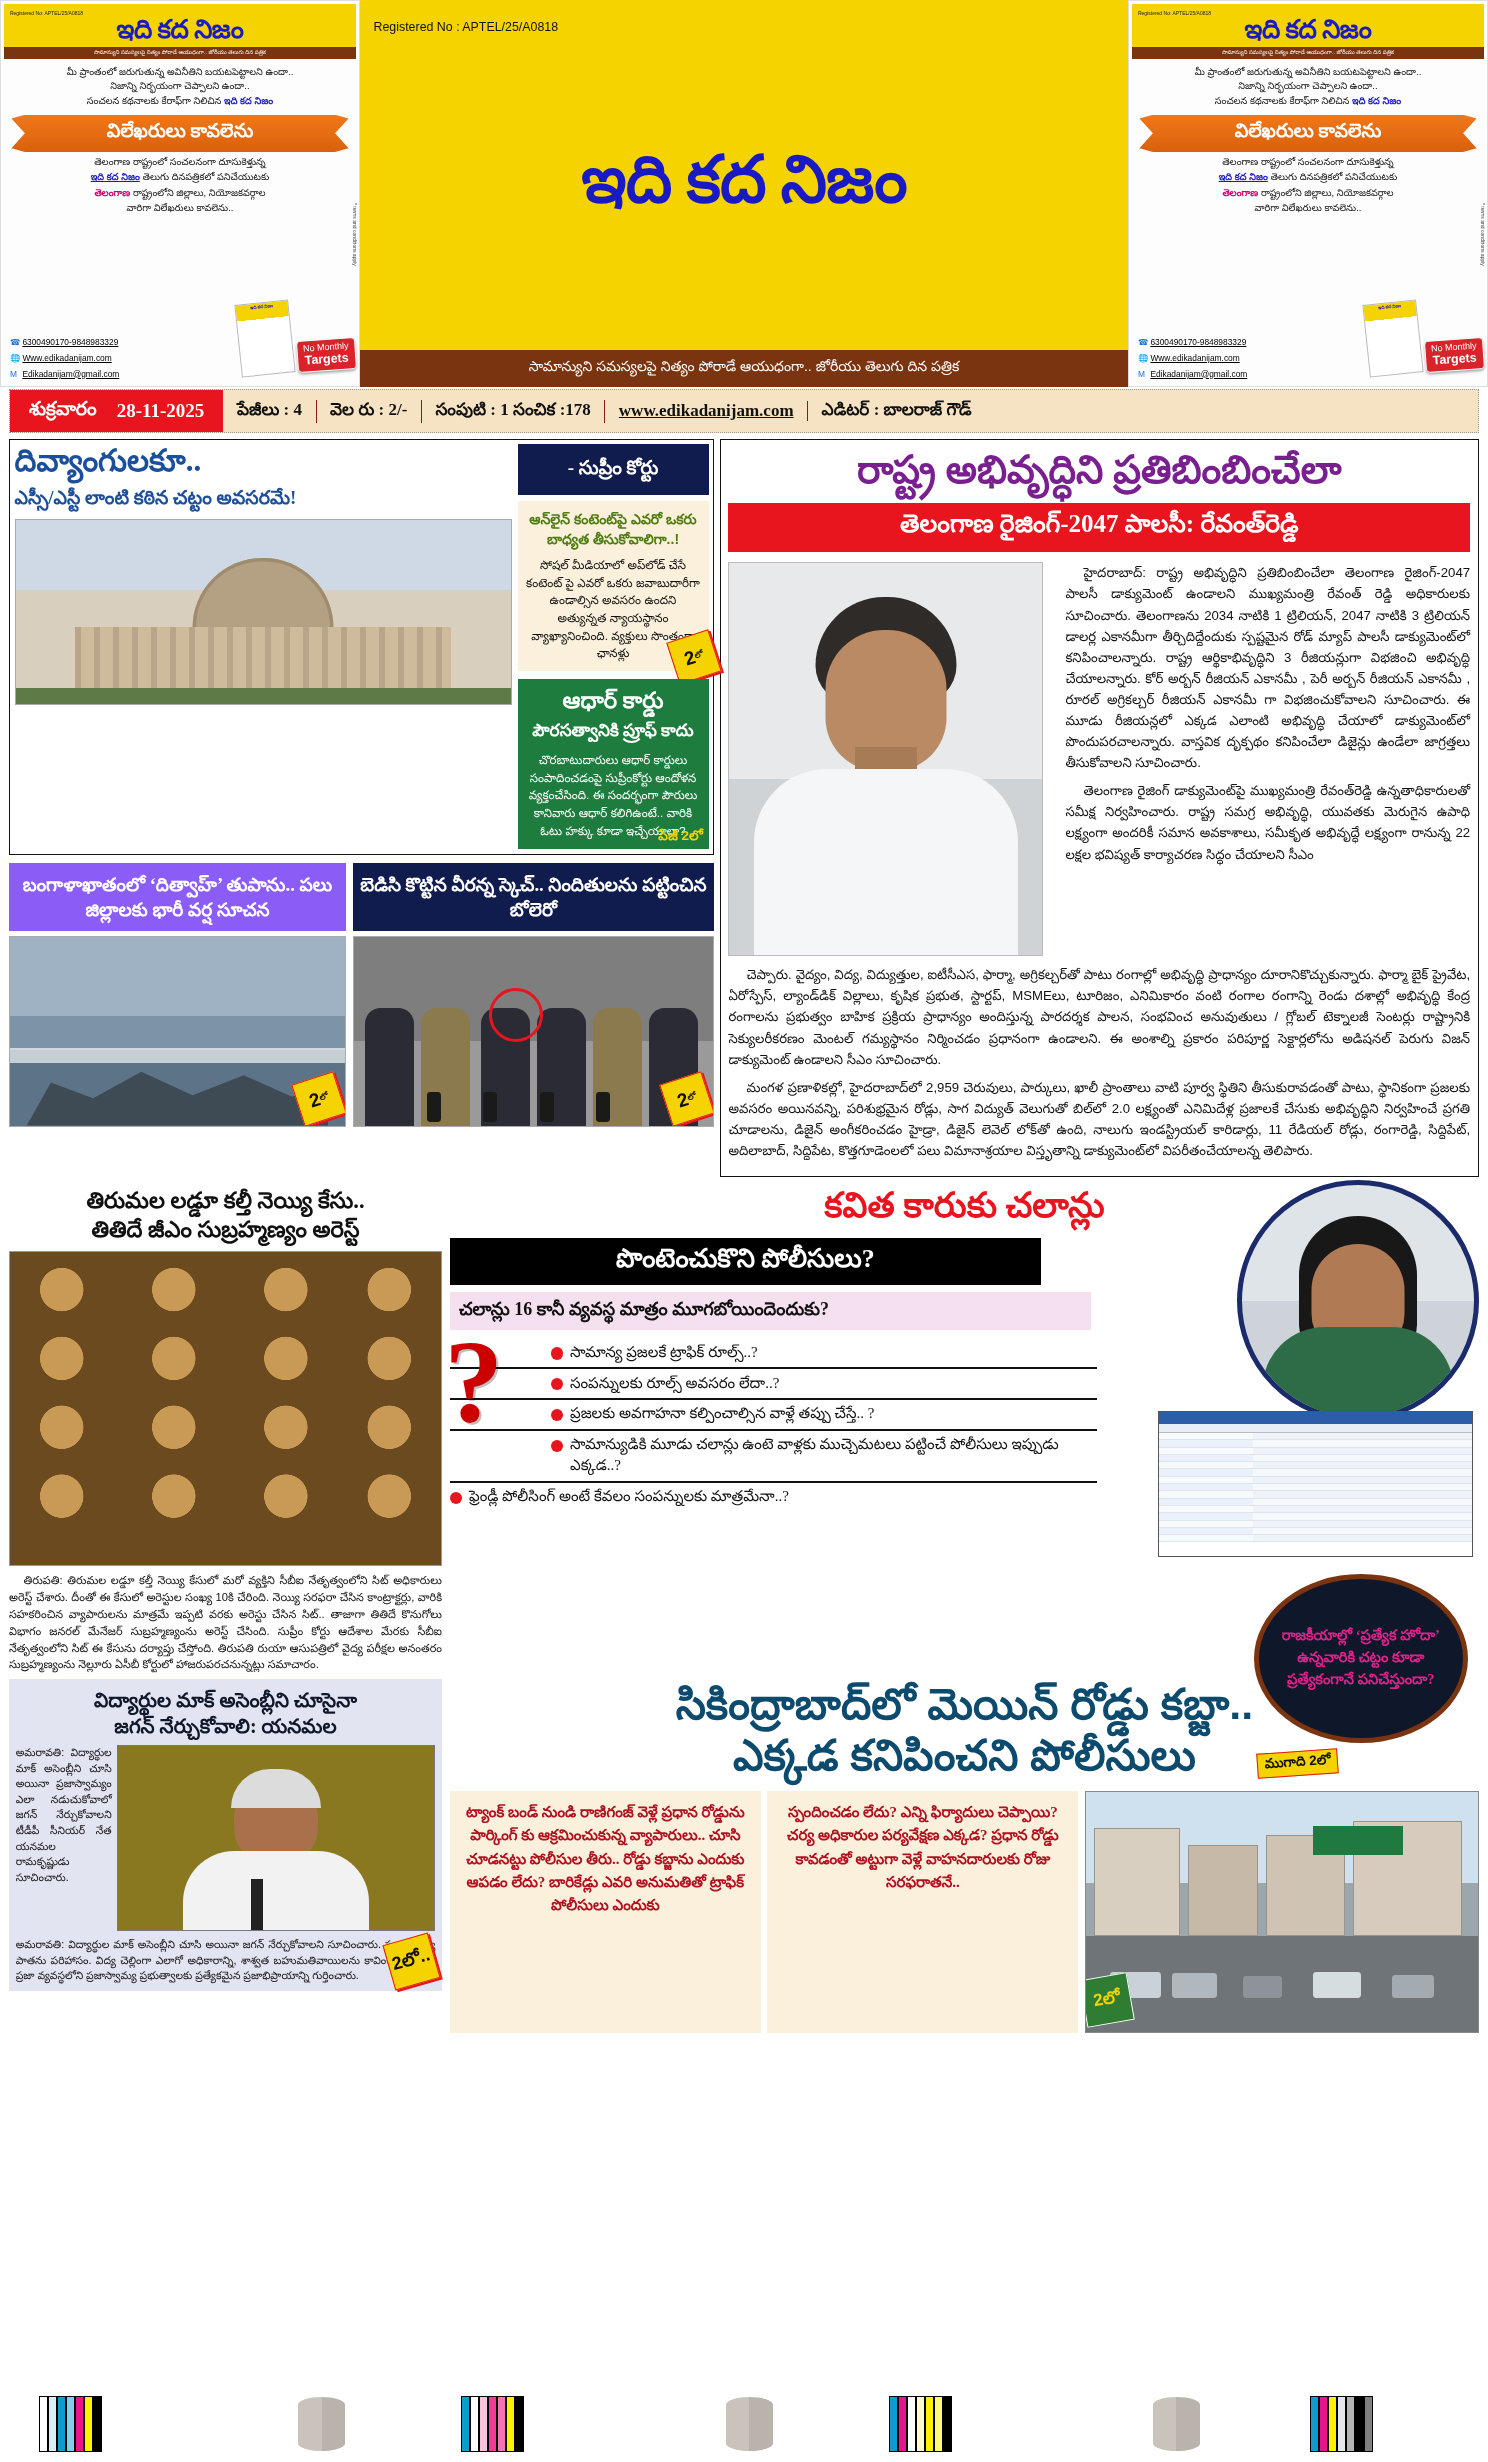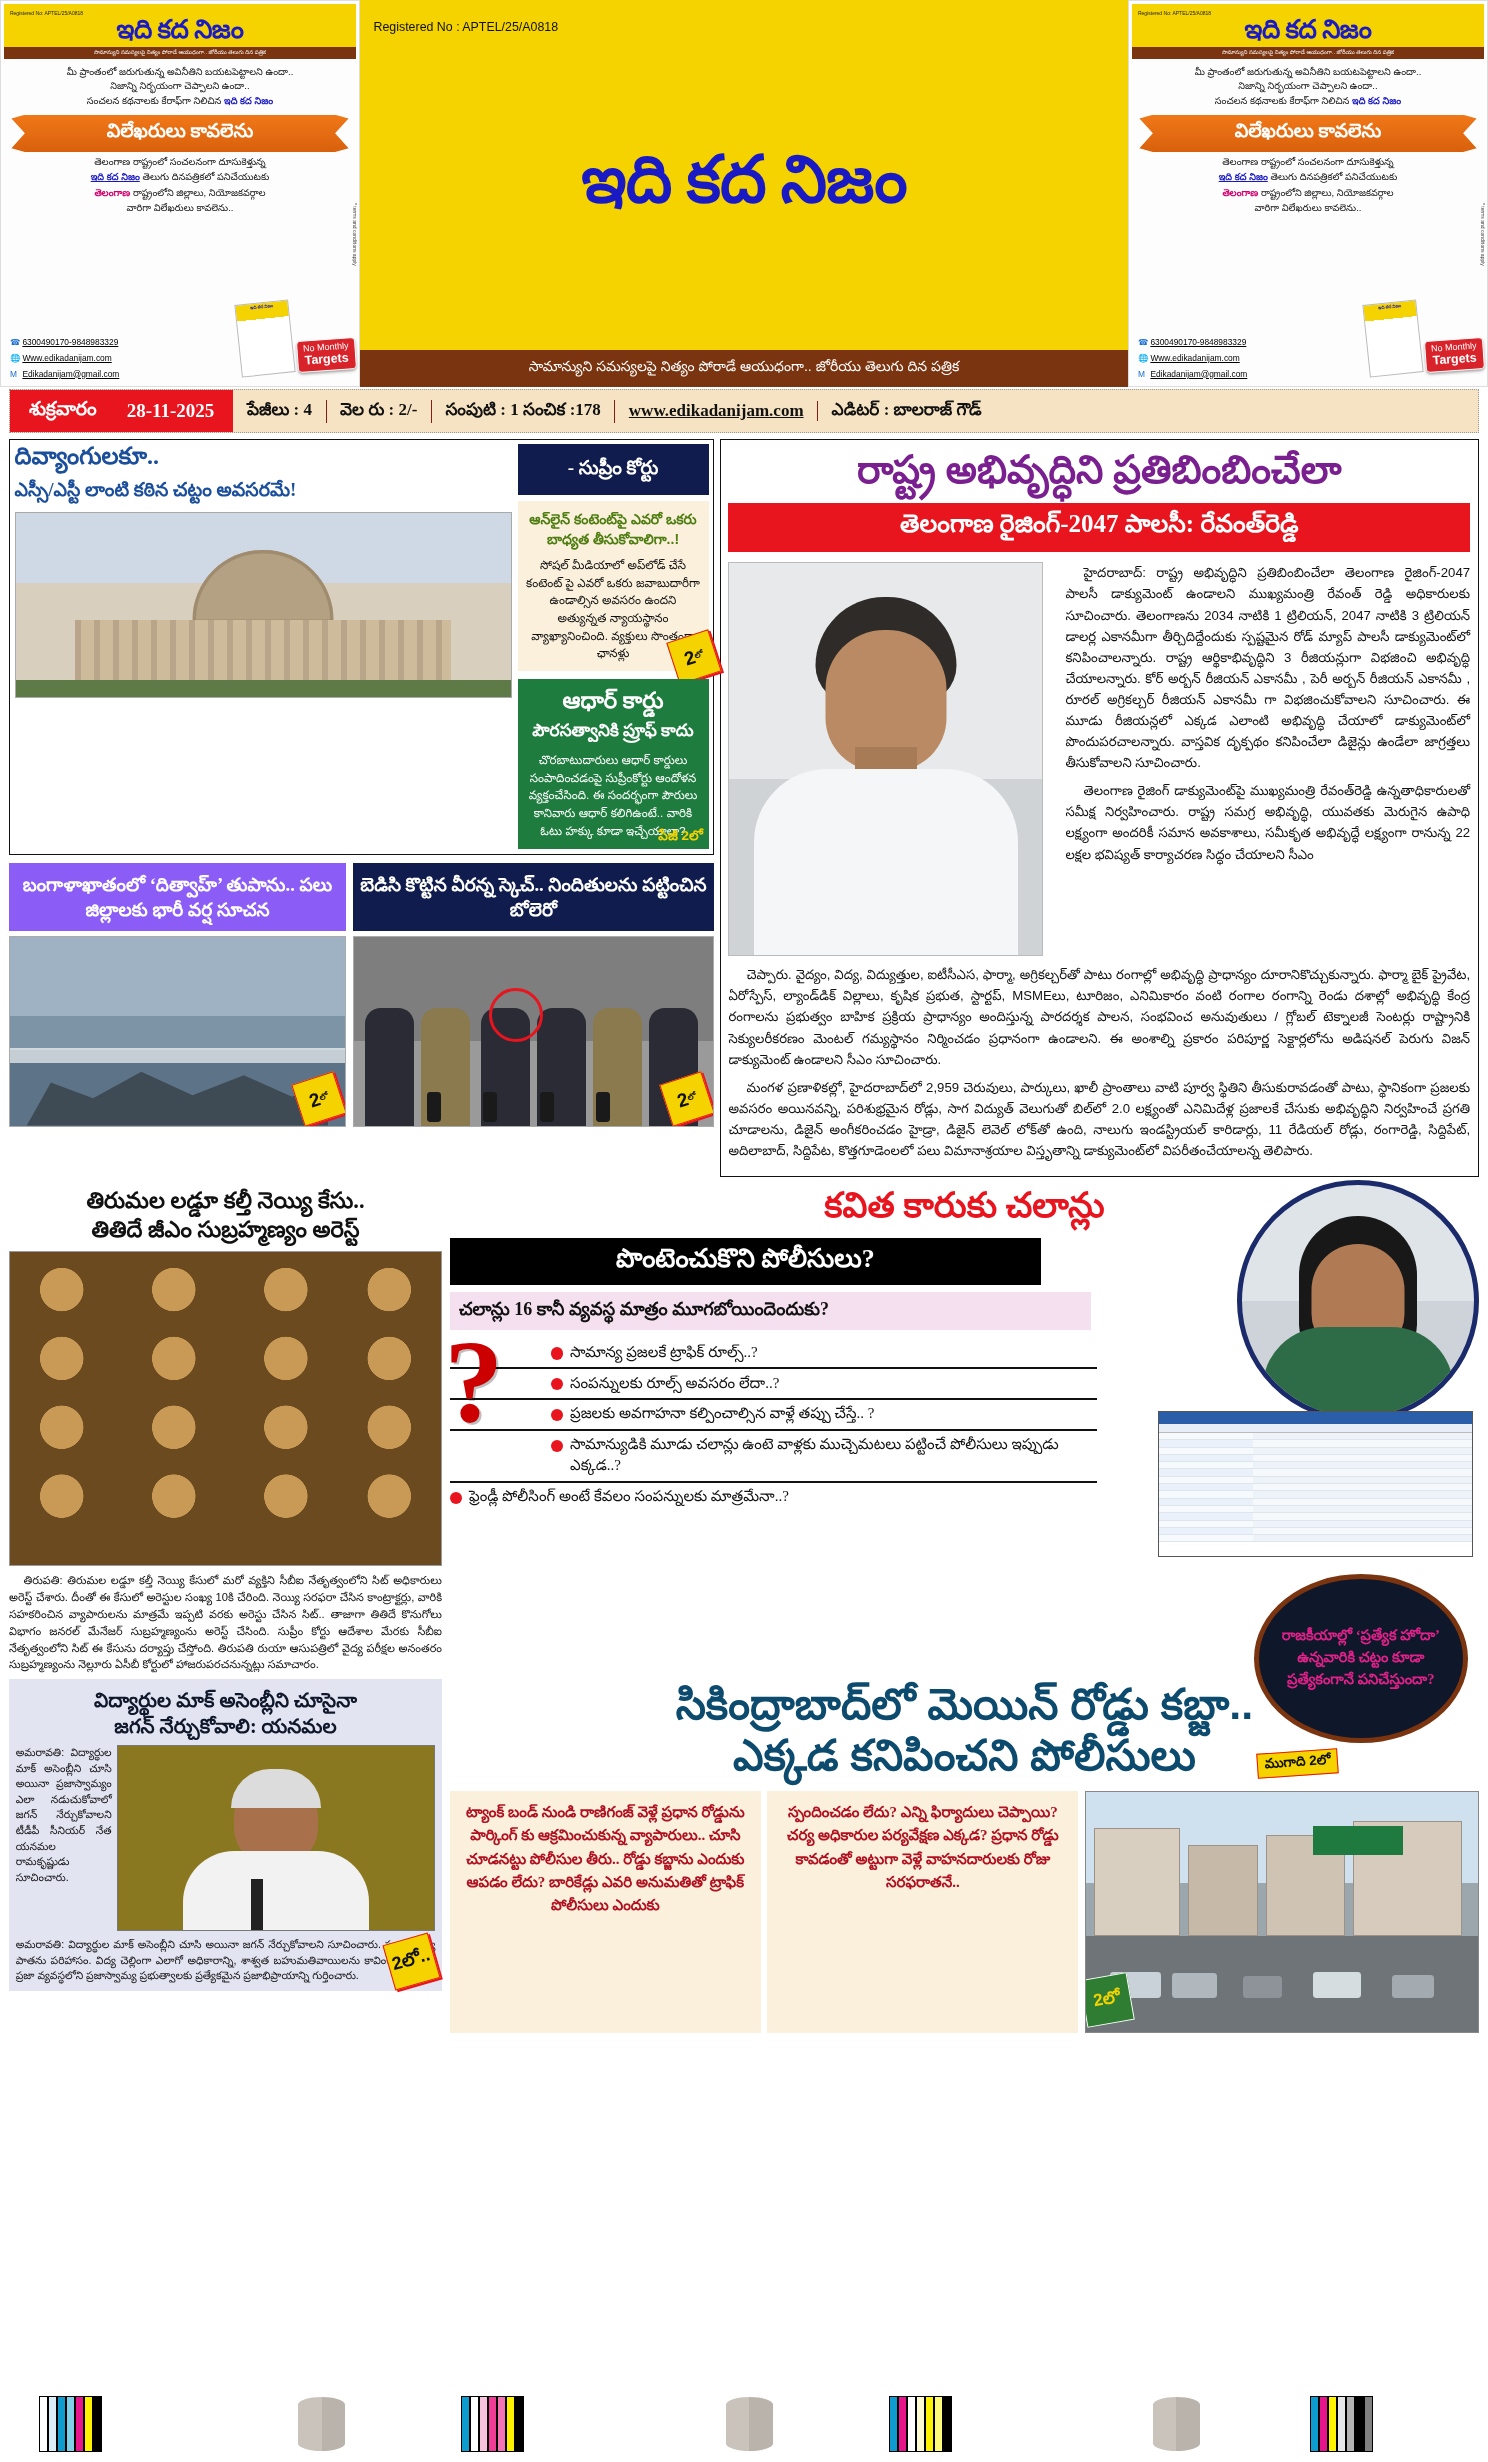--- a/index.html
+++ b/index.html
@@ -88,21 +88,21 @@
   }
 
   
   .datebar {
     display:flex; align-items:stretch; height:44px;
     background:#F6E3C3; border:0.6px solid #999; border-style:dotted;
     margin:2.2px 9px 0 9px;
   }
   .db-red {
     background:#E8141E; color:#fff; font-weight:bold; font-size:19px;
-    display:flex; align-items:center; gap:30px; padding:12px 19px;
+    display:flex; align-items:center; gap:20px; padding:12px 19px;
     font-family:"Liberation Serif", serif;
   }
   .db-rest {
     flex:1; display:flex; align-items:center; font-size:17px; font-weight:bold;
     color:#111; font-family:"Liberation Serif", serif;
   }
   .db-item { padding:0 13.5px; border-right:1.7px solid #8B1A1A; white-space:nowrap; }
   .db-item:last-child { border-right:none; }
   .db-item.u { text-decoration:underline; }
 
@@ -110,21 +110,21 @@
   .content { display:flex; padding:5.6px 9px 0 9px; gap:5.6px; }
   .col-left { width:705px; flex:0 0 705px; }
   .col-right { flex:1; }
 
   .framebox { border:1.7px solid #111; padding:4.5px; background:#fff; }
 
   
   .lt-wrap { display:flex; gap:5.6px; }
   .lt-main { flex:1; }
   .hl-blue {
-    color:#1B4F9C; font-weight:bold; font-size:24px; line-height:1.08;
+    color:#1B4F9C; font-weight:bold; font-size:31px; line-height:1.08;
     font-family:"Liberation Serif", serif;
   }
   .hl-blue2 {
     color:#1B4F9C; font-weight:bold; font-size:19px; margin-top:9px;
     font-family:"Liberation Serif", serif;
   }
   .sc-photo {
     margin-top:6.7px; height:186px; width:100%;
     background:
       linear-gradient(#cfd9e6 0 38%, #d9cfbe 38% 100%);

